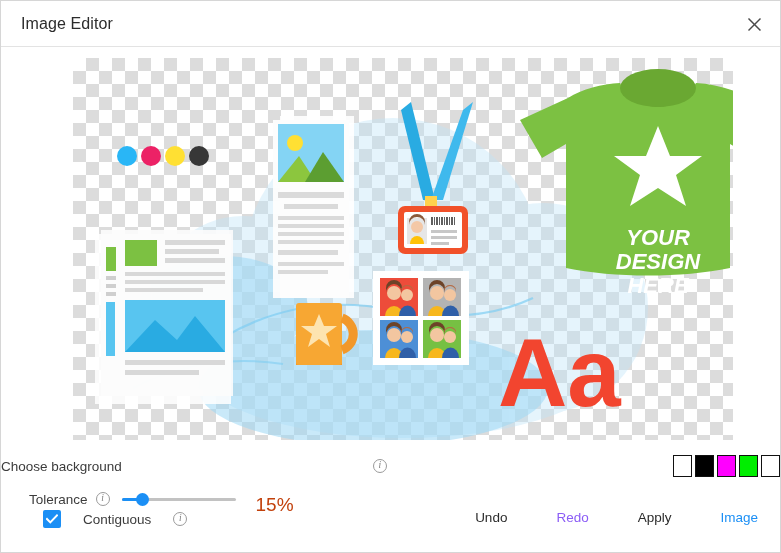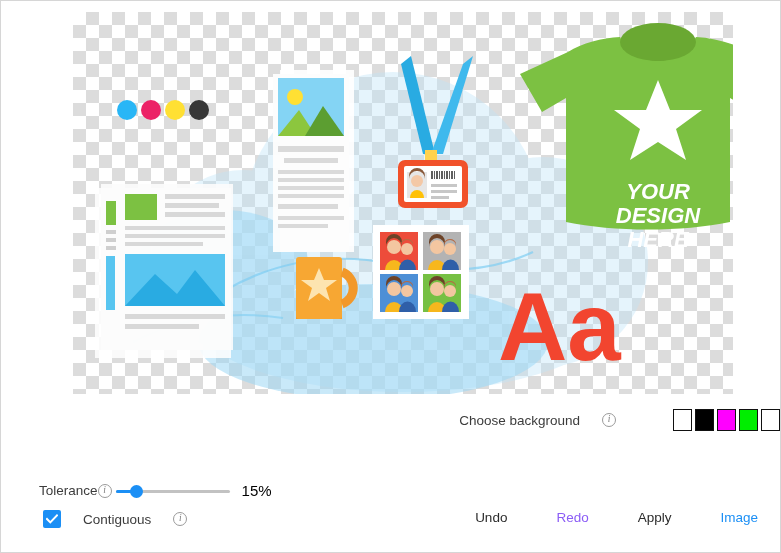--- a/index.html
+++ b/index.html
@@ -57,22 +57,22 @@
   }
   .art { position: absolute; inset: 0; }
   .art svg { display:block; width:100%; height:100%; }
 
   
   .bg-row {
     position: absolute;
     left: 0; right: 0;
     top: 404px;
     height: 30px;
-    display: flex; align-items: center; justify-content: flex-end;
-    gap: 22px;
+    display: flex; align-items: center; justify-content: space-between;
+    gap: 5px;
   }
   .bg-label { font-size: 13.5px; color: #3c3c3c; }
   .swatches { display: flex; gap: 3px; margin-left: 35px; }
   .swatch {
     width: 19px; height: 22px;
     border: 1.6px solid #111111;
     cursor: pointer;
   }
   .info-icon {
     width: 14px; height: 14px; border-radius: 50%;
@@ -85,22 +85,22 @@
     cursor: pointer;
     flex: 0 0 auto;
     user-select: none;
   }
   .footer {
     position: relative;
     flex: 0 0 72px;
     height: 72px;
   }
   .tolerance-row {
-    position: absolute; left: 38px; top: 2px;
-    display: flex; align-items: center; 
+    position: absolute; left: 28px; top: 2px;
+    display: flex; align-items: center; gap: 8px;
   }
   .tol-label { font-size: 13.5px; color: #3c3c3c; }
   .slider {
     position: relative;
     width: 114px; height: 16px;
     margin-left: 4px;
     display: flex; align-items: center;
     cursor: pointer;
   }
   .slider .track {
@@ -109,21 +109,21 @@
   }
   .slider .fill {
     position: absolute; left: 0; top: 7px;
     width: 20px; height: 3px; background: #1b8ff5; border-radius: 2px;
   }
   .slider .thumb {
     position: absolute; left: 14px; top: 2px;
     width: 13px; height: 13px; border-radius: 50%;
     background: #1b8ff5;
   }
-  .tol-value { font-size: 15px; color: #000000; margin-left: 12px; }
+  .tol-value { font-size: 19px; color: #c2410c; margin-left: 12px; margin-top: 12px; }
 
   .contig-row {
     position: absolute; left: 42px; top: 30px;
     display: flex; align-items: center; gap: 22px;
   }
   .checkbox {
     width: 18px; height: 18px; border-radius: 2px;
     background: #1b8ff5;
     display: flex; align-items: center; justify-content: center;
     cursor: pointer;
@@ -141,20 +141,29 @@
     font-family: "Liberation Sans", sans-serif;
   }
   .action.disabled { color: #8b5cf6; cursor: default; }
   .action.primary { color: #1b8ff5; }
 </style>
 </head>
 <body>
 
 <div class="dialog">
 
+  <div class="titlebar">
+    <div class="title-text">Image Editor</div>
+    <div class="close-btn">
+      <svg width="15" height="15" viewBox="0 0 15 15" aria-hidden="true">
+        <line x1="1.5" y1="1.5" x2="13.5" y2="13.5" stroke="#4a4a4a" stroke-width="1.5"></line>
+        <line x1="13.5" y1="1.5" x2="1.5" y2="13.5" stroke="#4a4a4a" stroke-width="1.5"></line>
+      </svg>
+    </div>
+  </div>
 
   <div class="canvas-wrap">
 
     <div class="canvas">
       <div class="art">
         <svg viewBox="0 0 660 382" preserveAspectRatio="none" aria-hidden="true">
           <defs>
             <clipPath id="shirtclip">
               <path d="M495 40 c14-9 34-14 52-15 c6 14 22 23 38 23 c16 0 32-9 38-23 c18 1 38 6 52 15
                        l28 22 -22 38 -24-14 0 124 c-48 10 -116 10 -164 0 l0-124 -24 14 -22-38z"></path>

